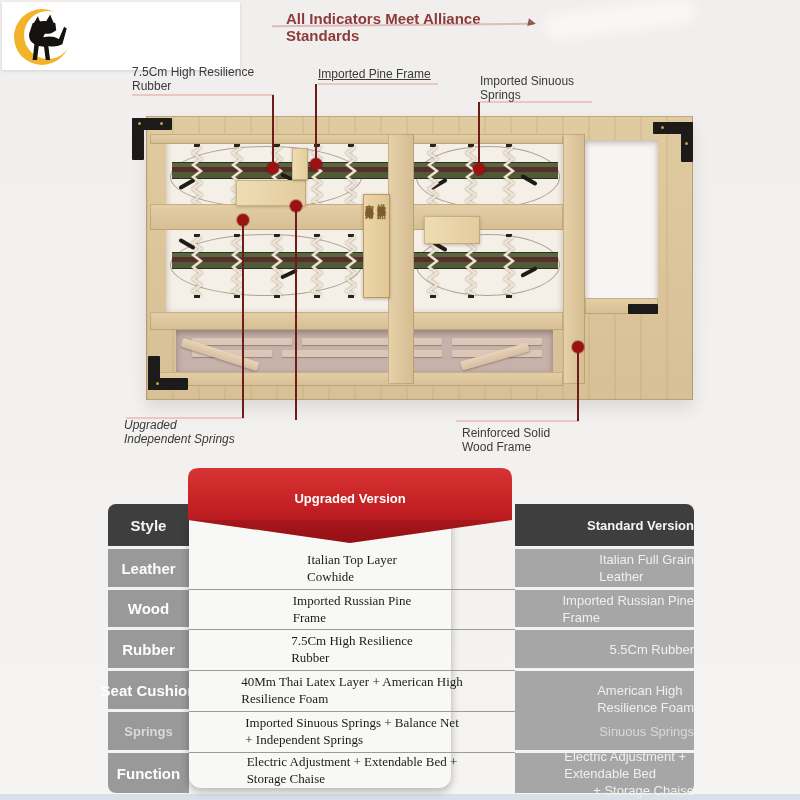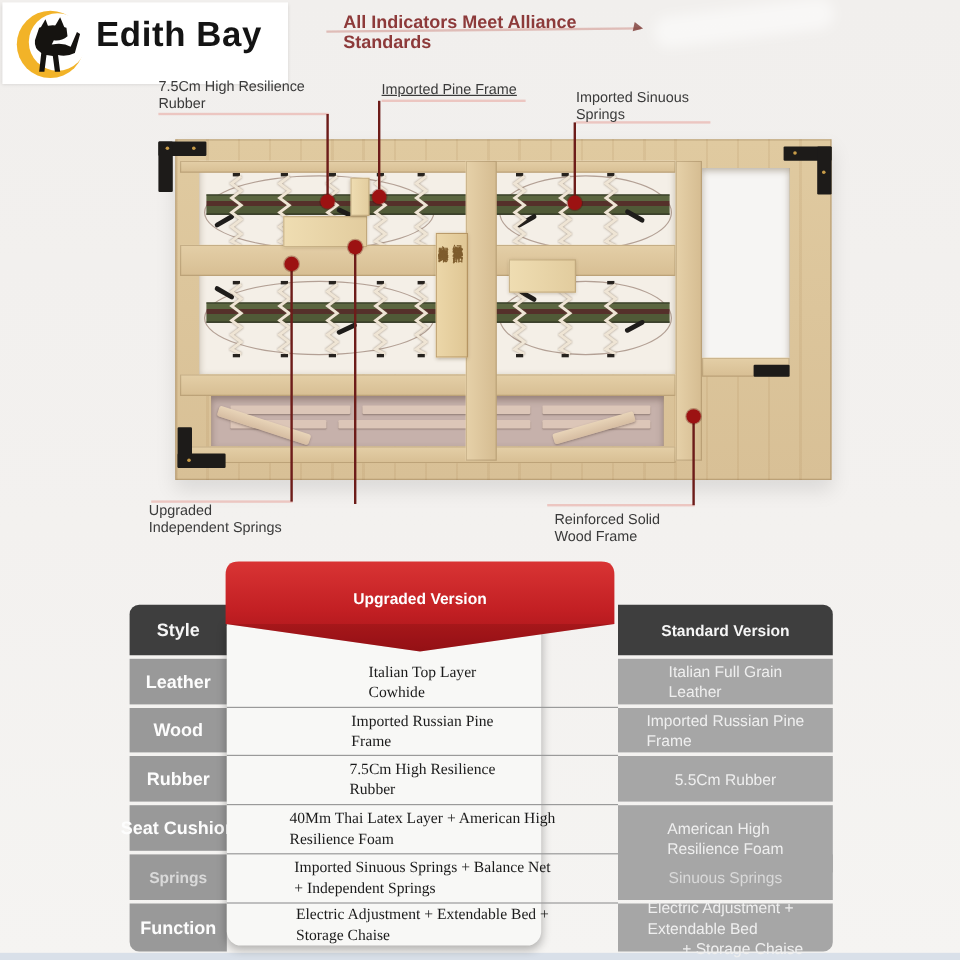--- a/index.html
+++ b/index.html
@@ -53,21 +53,21 @@
   .recess{left:46px;top:218px;width:377px;height:42px;background:#c6b1ab;box-shadow:inset 0 3px 6px rgba(70,50,45,.4);z-index:3;}
   .slat{position:absolute;height:7px;background:#dcc6b8;border-radius:1px;box-shadow:0 1px 1px rgba(70,50,40,.35);}
   .brace{position:absolute;height:9px;background:linear-gradient(180deg,#e8d4b8,#d6bda2);border-radius:2px;box-shadow:0 1px 2px rgba(70,50,40,.4);z-index:4;}
   .storage-rail-bot{left:20px;top:260px;width:413px;height:14px;z-index:4;}
   .bk{position:absolute;background:#1d1b19;z-index:9;border-radius:1px;}
   .screw{position:absolute;width:3px;height:3px;border-radius:50%;background:#c89c48;z-index:10;}
 
   
   .lcell{left:108px;width:81px;background:#999999;color:#fdfdfd;display:flex;align-items:center;justify-content:center;
     font-size:15px;font-weight:600;white-space:nowrap;z-index:2;}
-  .rcell{left:515px;width:179px;background:#a6a6a6;color:#efefef;display:flex;align-items:center;justify-content:center;
+  .rcell{left:515px;width:179px;background:#a6a6a6;color:#efefef;display:flex;align-items:center;justify-content:flex-end;
     font-size:13px;line-height:17px;z-index:2;}
   .hdr{background:#3e3e3e !important;color:#f5f5f5;}
   .dimtxt{color:#d9d9d9;}
   #card{left:189px;top:518px;width:262px;height:270px;background:#f8f8f6;border-radius:4px 4px 12px 12px;
     box-shadow:0 3px 8px rgba(0,0,0,.28);z-index:5;font-family:Liberation Serif, serif;}
   .crow{position:absolute;left:0;width:326px;display:flex;align-items:center;justify-content:center;
     font-size:13px;line-height:17px;color:#1b1b1b;font-weight:500;}
   .crow>div{text-align:left;}
   .csep{position:absolute;left:0;width:326px;height:1px;background:#9a9a9a;}
   #ribbon{left:187px;top:467px;width:326px;height:78px;z-index:6;}
@@ -81,21 +81,20 @@
   <div class="abs logo-card">
     <div class="abs crescent-outer"></div>
     <div class="abs crescent-inner"></div>
     <svg class="abs dog" viewBox="0 0 64 64">
       <g fill="#151310">
         <polygon points="25,7 30,20 18,19"></polygon>
         <polygon points="39,5 44,17 32,17"></polygon>
         <path d="M19,15 Q32,10 45,15 L46,23 Q40,28 33,27 L31,31 Q42,29 49,33 L55,19 L58,21 L53,39 Q45,43 37,41 L39,57 L34,57 L32,42 L26,41 L24,57 L19,57 L21,39 Q14,35 15,27 Z"></path>
       </g>
     </svg>
-    <div class="abs brand-title">Edith Bay</div>
   </div>
 
   <div class="abs streak"></div>
   <div class="abs heading">All Indicators Meet Alliance Standards</div>
   <div class="abs swoosh"></div>
   <div class="abs swoosh-arrow"></div>
 
   <div id="photo" class="abs">
     <div class="abs frame-base"></div>
     <div class="abs interior"></div>
@@ -259,21 +258,21 @@
 
   <div class="abs pinkline" style="left:456px;top:420px;width:123px;"></div>
   <div class="abs redline" style="left:577px;top:352px;height:69px;"></div>
   <div class="abs reddot" style="left:572px;top:341px;"></div>
 
   <div class="abs callout-label preline" style="left:132px;top:66px;">7.5Cm High Resilience
 Rubber</div>
   <div class="abs callout-label preline" style="left:318px;top:68px;text-decoration:underline;">Imported Pine Frame</div>
   <div class="abs callout-label preline" style="left:480px;top:75px;">Imported Sinuous
 Springs</div>
-  <div class="abs callout-label preline" style="left:124px;top:419px;">Upgraded
+  <div class="abs callout-label preline" style="left:124px;top:419px;font-style:italic;">Upgraded
 Independent Springs</div>
   <div class="abs callout-label preline" style="left:462px;top:427px;">Reinforced Solid
 Wood Frame</div>
 
   <div id="left-col">
       <div class="abs lcell hdr" style="top: 504px; height: 42px; border-radius: 8px 0px 0px; font-weight: bold;">Style</div>
       <div class="abs lcell" style="top: 549px; height: 38px;">Leather</div>
       <div class="abs lcell" style="top: 590px; height: 37px;">Wood</div>
       <div class="abs lcell" style="top: 630px; height: 38px;">Rubber</div>
       <div class="abs lcell" style="top: 671px; height: 38px;">Seat Cushion</div>

